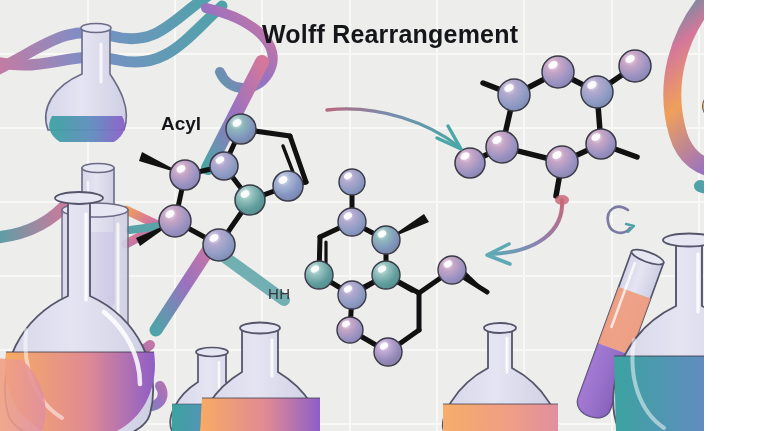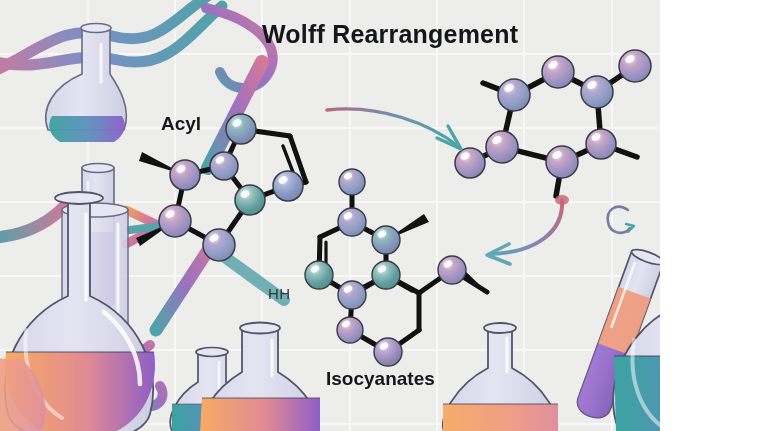--- a/index.html
+++ b/index.html
@@ -7,20 +7,21 @@
     padding: 0;
     background: #ffffff;
   }
   #scene {
     position: relative;
     width: 660px;
     height: 431px;
     overflow: hidden;
     background: #ededec;
     font-family: "Liberation Sans", sans-serif;
+    padding-left: 44px;
   }
   #grid-layer, #art-layer, #text-layer {
     position: absolute;
     inset: 0;
     width: 768px;
     height: 431px;
   }
   #text-layer { pointer-events: none; }
 
   .label {
@@ -445,16 +446,15 @@
         <line x1="738" y1="22" x2="738" y2="86" stroke="#ffffff" stroke-width="3" opacity="0.8" stroke-linecap="round"></line>
       </g>
     </g>
 
   </svg>
 
   <div id="text-layer">
     <div class="label title-label" style="left:262px; top:20px;">Wolff Rearrangement</div>
     <div class="label reagent-label" style="left:161px; top:113px;">Acyl</div>
     <div class="label hydrogen-label" style="left:268px; top:285px;">HH</div>
-    <div class="label product-label" style="left:326px; top:368px;">Isocyanates</div>
   </div>
 
 </div>
 
 </body></html>

